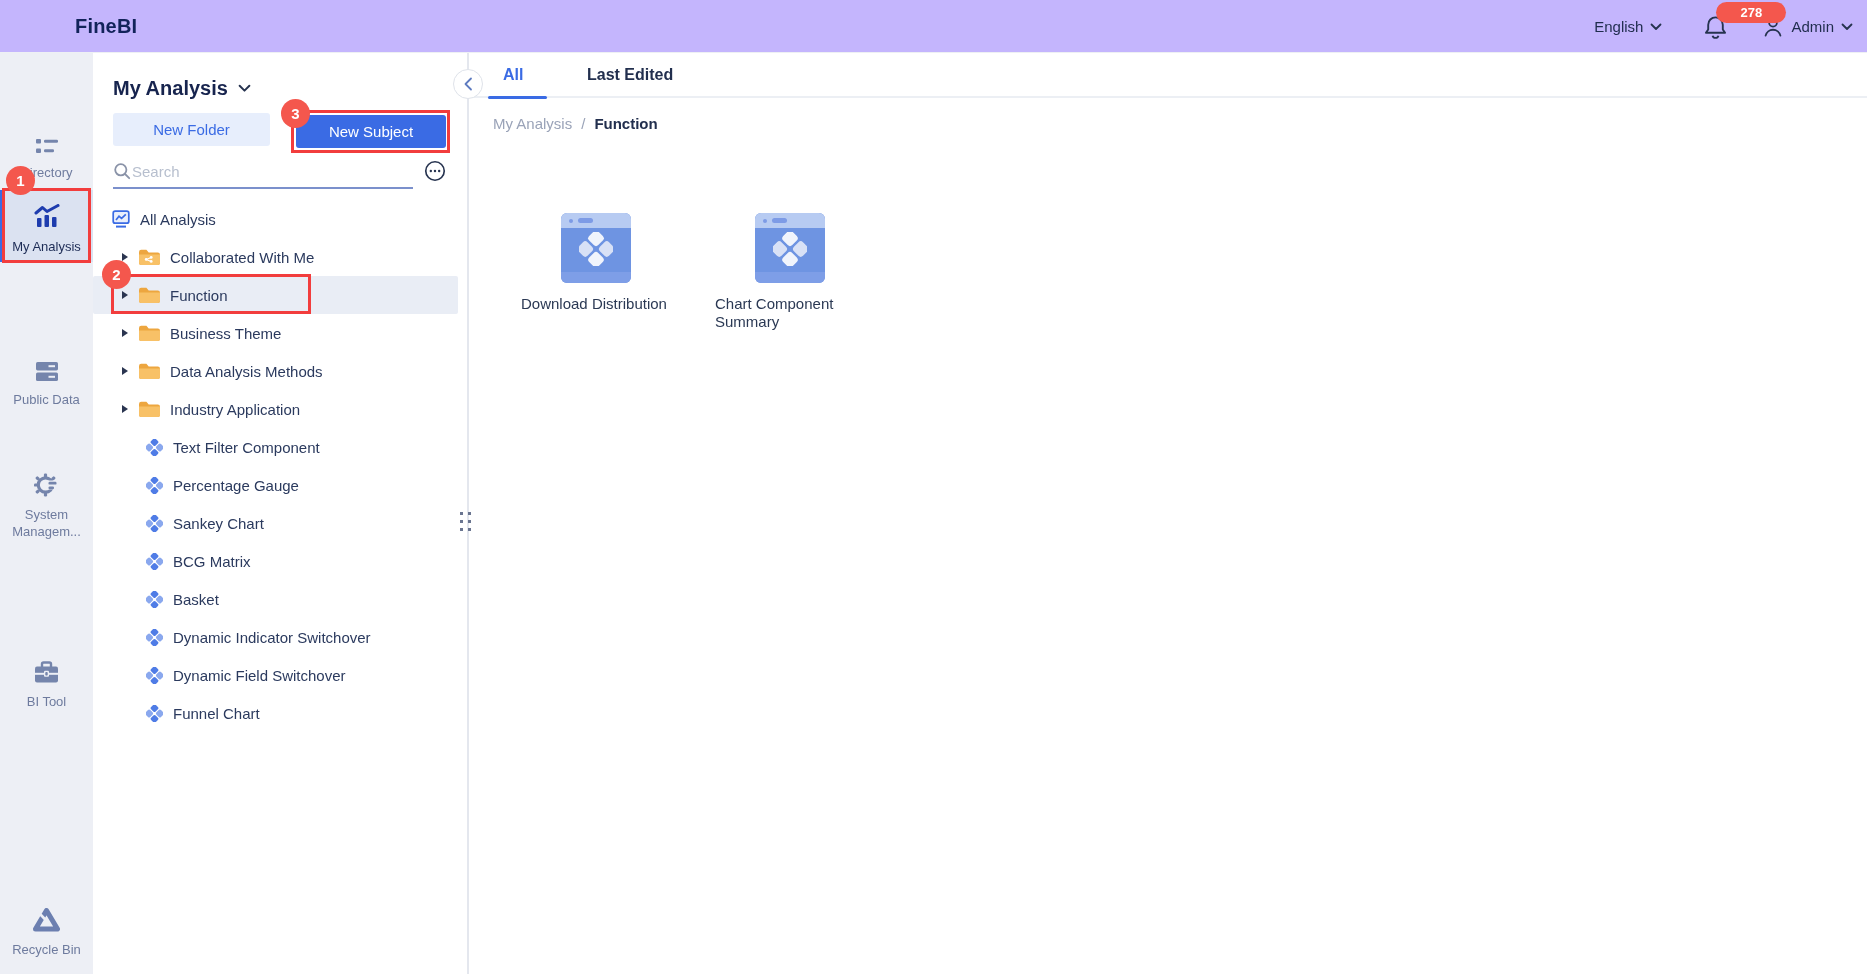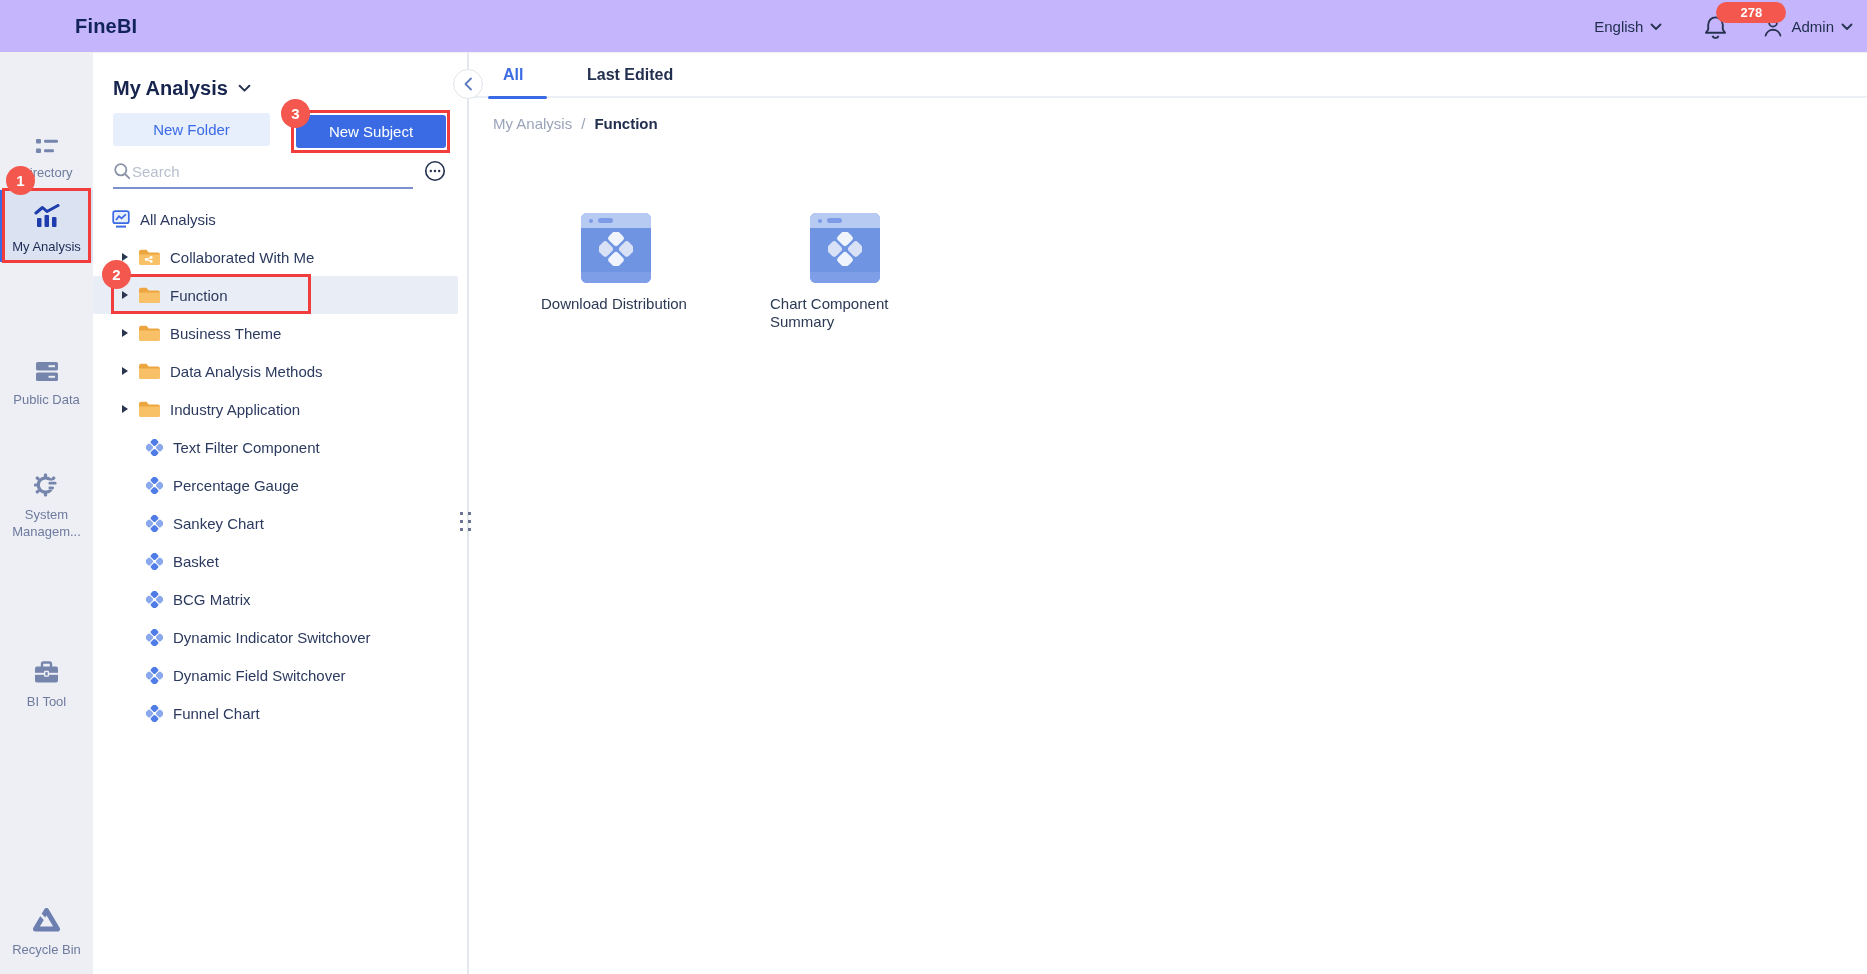--- a/index.html
+++ b/index.html
@@ -73,21 +73,21 @@
   .tabbar { position:absolute; left:0; top:0; width:1398px; height:45px; border-bottom:2px solid #eceff4; }
   .tab { position:absolute; top:13px; font-size:16px; font-weight:700; cursor:pointer; }
   .tab-all { left:34px; color:#3a6be4; }
   .tab-last { left:118px; color:#222f4e; }
   .tab-underline { position:absolute; left:19px; top:43px; width:59px; height:3px; background:#3a6be4;
                    border-radius:2px; }
   .breadcrumb { position:absolute; left:24px; top:62px; display:flex; gap:9px; font-size:15px; }
   .bc-muted { color:#9aa3b8; cursor:pointer; }
   .bc-current { color:#222f4e; font-weight:700; }
 
-  .cards { position:absolute; left:52px; top:160px; display:flex; gap:79px;margin-left:20px; }
+  .cards { position:absolute; left:52px; top:160px; display:flex; gap:44px; }
   .card { width:150px; cursor:pointer; }
   .card-icon { position:relative; width:70px; height:70px; margin-left:40px; border-radius:6px;
                overflow:hidden; background:#6e94e2; }
   .ci-top { position:absolute; left:0; top:0; width:70px; height:15px; background:#b7cbf2;
             display:flex; align-items:center; }
   .ci-dot { width:4px; height:4px; border-radius:50%; background:#7d9be6; margin-left:8px; }
   .ci-pill { width:15px; height:5px; border-radius:3px; background:#7d9be6; margin-left:5px; }
   .ci-bottom { position:absolute; left:0; bottom:0; width:70px; height:11px; background:#7e9ee7; }
   .ci-mark { position:absolute; left:18px; top:19px; }
   .card-label { margin-top:12px; font-size:15px; line-height:18px; color:#2b3954; }
@@ -331,27 +331,27 @@
       <div class="trow">
         <svg class="ico ico-diamond" width="17" height="17" viewBox="0 0 17 17">
             <use href="#sym-diamond-blue"></use>
           </svg>
         <span class="tlabel">Sankey Chart</span>
       </div>
       <div class="trow">
         <svg class="ico ico-diamond" width="17" height="17" viewBox="0 0 17 17">
             <use href="#sym-diamond-blue"></use>
           </svg>
+        <span class="tlabel">BCG Matrix</span>
+      </div>
+      <div class="trow">
+        <svg class="ico ico-diamond" width="17" height="17" viewBox="0 0 17 17">
+            <use href="#sym-diamond-blue"></use>
+          </svg>
         <span class="tlabel">Basket</span>
-      </div>
-      <div class="trow">
-        <svg class="ico ico-diamond" width="17" height="17" viewBox="0 0 17 17">
-            <use href="#sym-diamond-blue"></use>
-          </svg>
-        <span class="tlabel">BCG Matrix</span>
       </div>
       <div class="trow">
         <svg class="ico ico-diamond" width="17" height="17" viewBox="0 0 17 17">
             <use href="#sym-diamond-blue"></use>
           </svg>
         <span class="tlabel">Dynamic Indicator Switchover</span>
       </div>
       <div class="trow">
         <svg class="ico ico-diamond" width="17" height="17" viewBox="0 0 17 17">
             <use href="#sym-diamond-blue"></use>

